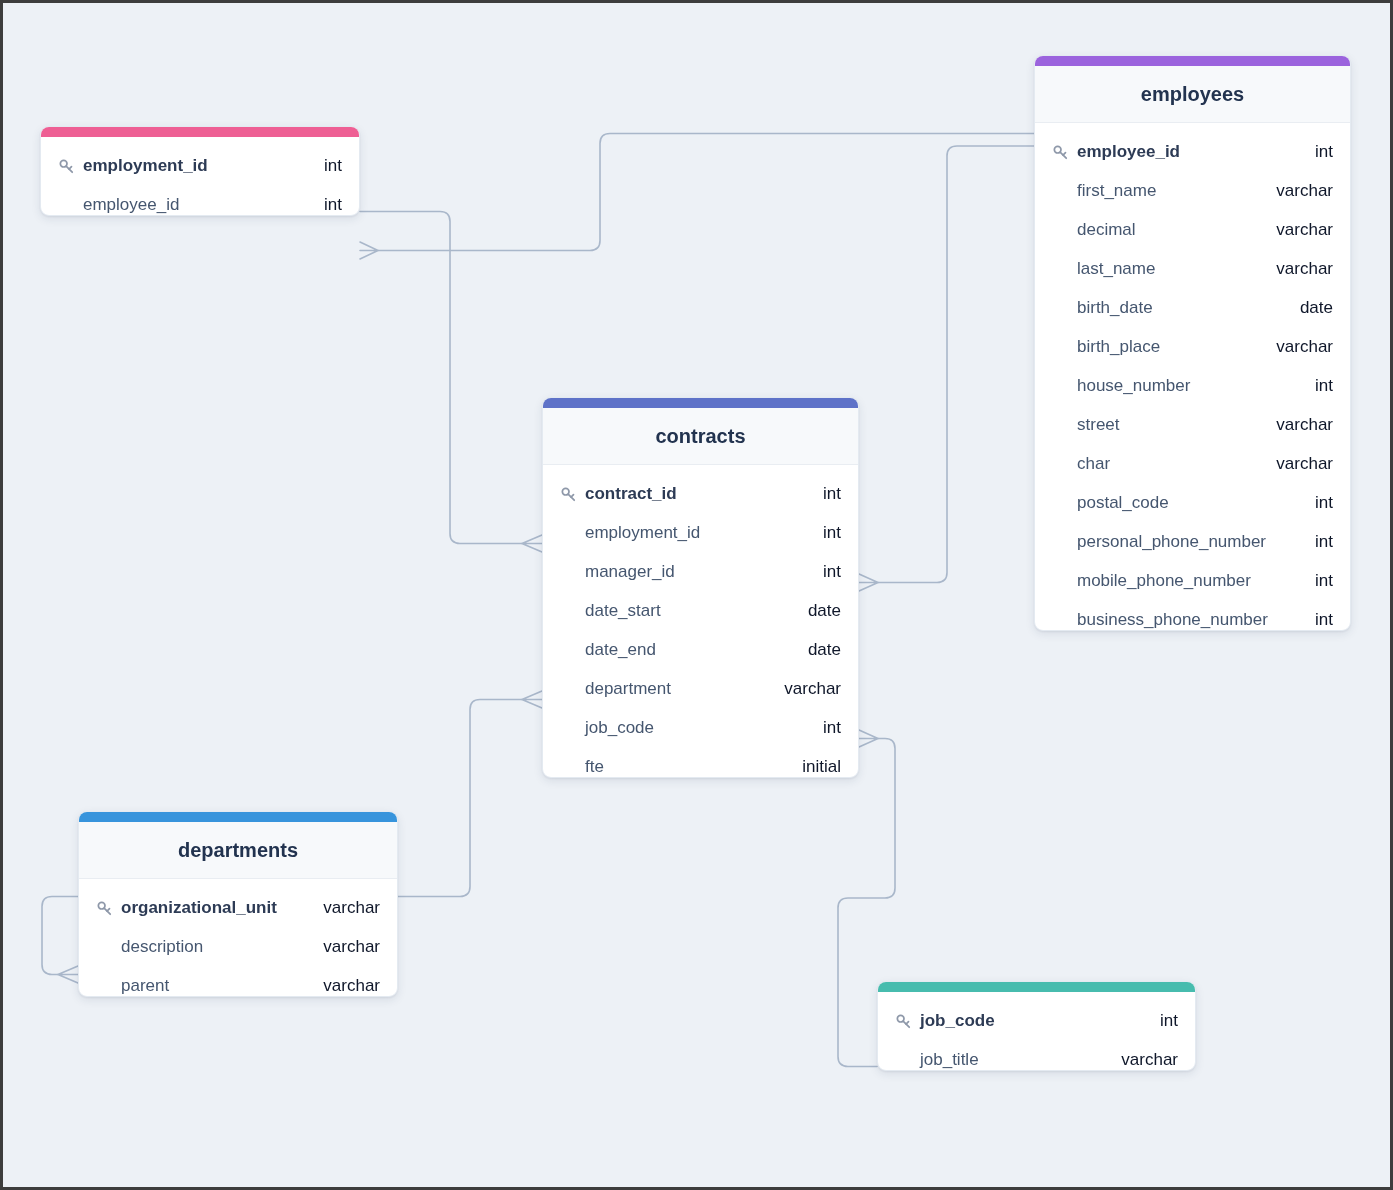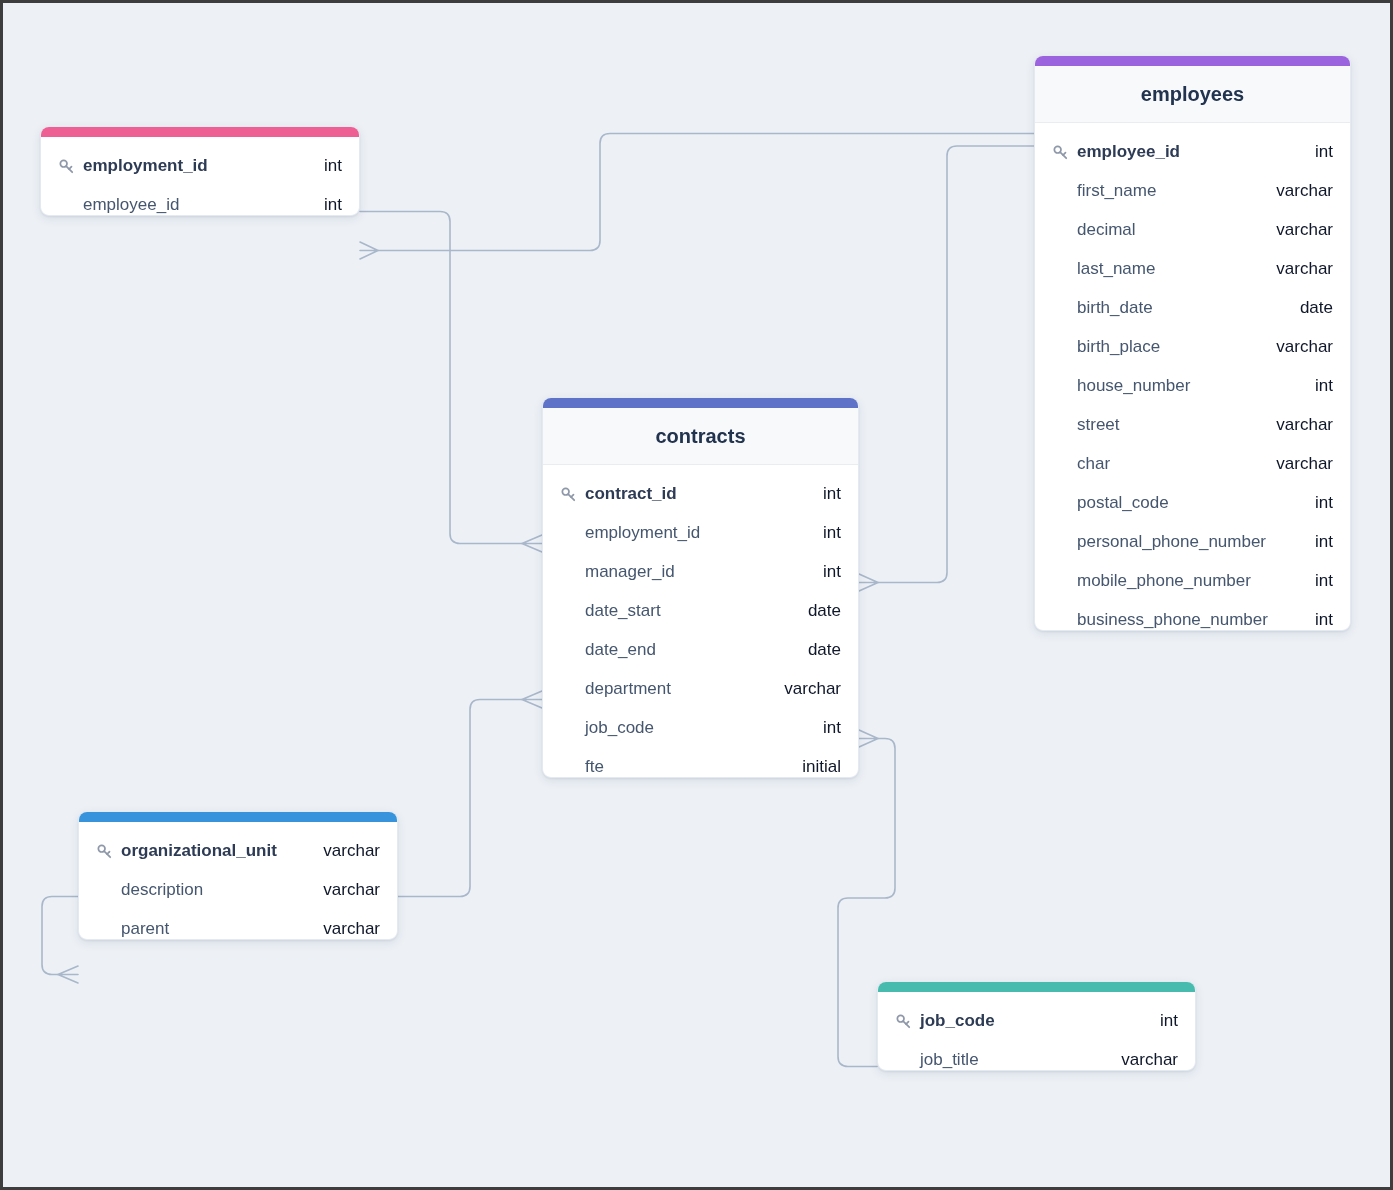--- a/index.html
+++ b/index.html
@@ -246,20 +246,21 @@
         </div>
         <div class="field-row">
           <span class="pk-slot"></span>
           <span class="field-name">fte</span>
           <span class="field-type">initial</span>
         </div>
       </div>
     </div>
     <div class="entity" style="left: 78px; top: 811px; width: 320px;">
       <div class="accent-bar" style="background: rgb(55, 148, 220);"></div>
+      <div class="entity-header">departments</div>
       <div class="rows">
         <div class="field-row pk">
           <span class="pk-slot">
             <svg width="18" height="18" viewBox="0 0 20 20" fill="none" stroke="#8e98a9" stroke-width="1.9" stroke-linecap="round" stroke-linejoin="round">
               <circle cx="6.3" cy="6.3" r="3.7"></circle>
               <path d="M 9 9 L 15.8 15.8"></path>
               <path d="M 12.3 12.3 L 15 9.6"></path>
             </svg>
           </span>
           <span class="field-name">organizational_unit</span>

